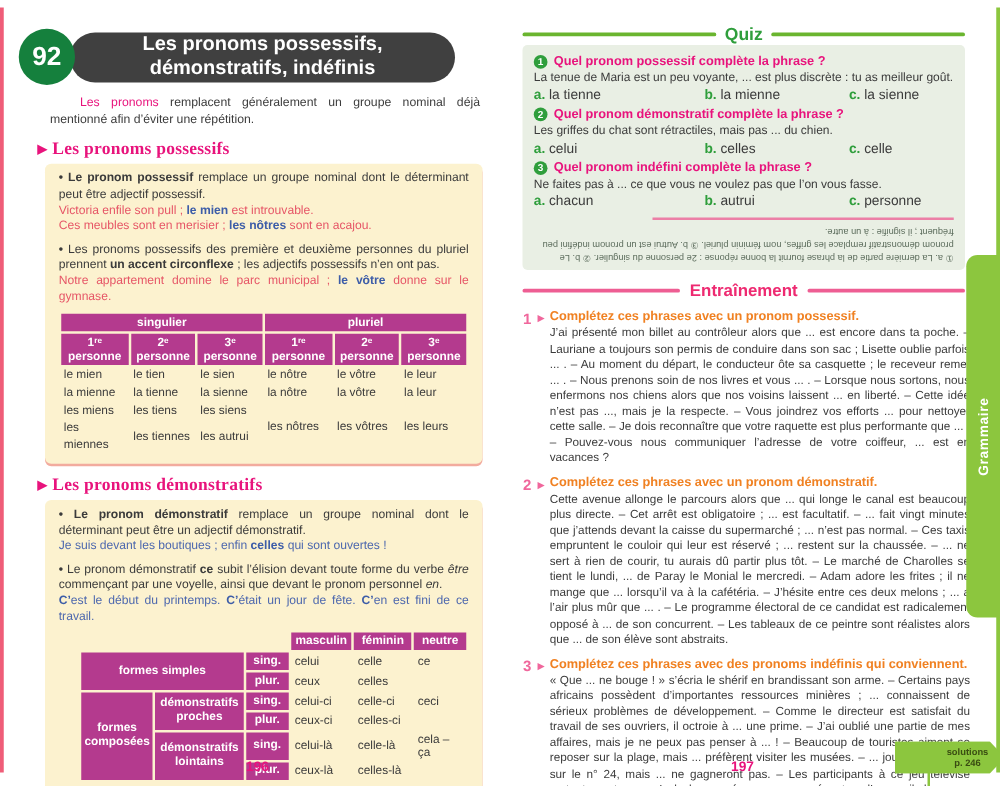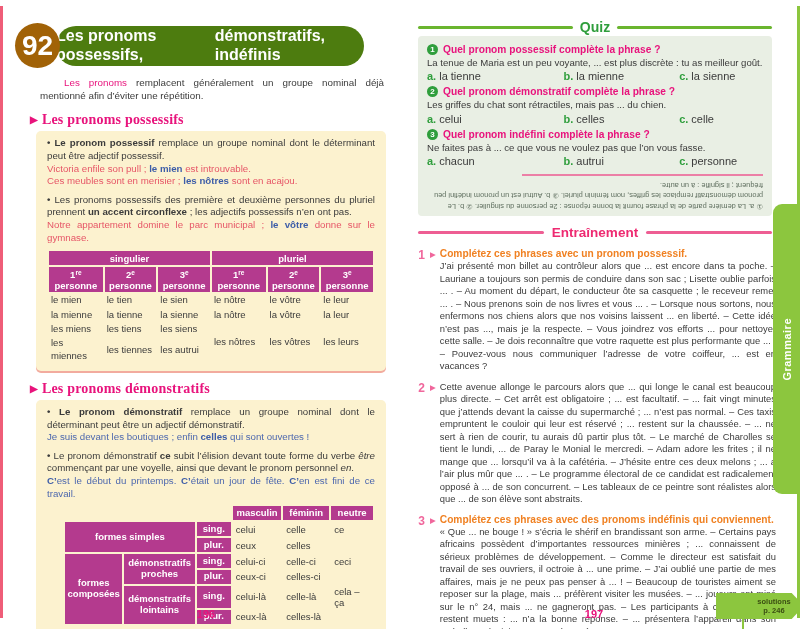--- a/index.html
+++ b/index.html
@@ -8,25 +8,25 @@
 
   
   .edge-left{position:absolute;left:0;top:6px;height:612px;width:3px;background:#ef5d78;}
   .edge-right{position:absolute;right:0;top:6px;height:612px;width:3px;background:#8cc63e;}
 
   .page-left{position:absolute;left:10px;top:0;width:392px;height:629px;}
   .page-right{position:absolute;left:412px;top:0;width:364px;height:629px;}
 
   
   .lesson-header{position:relative;margin-top:25px;height:42px;}
-  .banner{position:absolute;left:46px;top:1px;width:308px;height:40px;background:#4d7c0f;
+  .banner{position:absolute;left:46px;top:1px;width:308px;height:40px;background:#404040;
     border-radius:20px;color:#fff;font-weight:bold;font-size:16px;line-height:1.17;
-    display:flex;align-items:center;justify-content:center;}
+    display:flex;flex-direction:column;align-items:center;justify-content:center;}
   .lesson-circle{position:absolute;left:5px;top:-2px;width:45px;height:45px;border-radius:50%;
-    background:#a16207;color:#fff;font-weight:bold;font-size:28px;display:flex;
+    background:#15803d;color:#fff;font-weight:bold;font-size:21px;display:flex;
     align-items:center;justify-content:center;z-index:2;}
 
   .intro{margin:9px 18px 0 30px;font-size:9.8px;color:#3b3b3b;text-align:justify;line-height:1.35;}
   .intro .hl-pink{color:#e8137c;padding-left:24px;}
 
   .section-h{margin:10px 0 3px 20px;color:#e8137c;font-weight:bold;font-size:14px;letter-spacing:.2px;font-family:Liberation Serif, serif;}
   .section-h .tri{font-size:10px;margin-right:4px;position:relative;top:-1px;}
 
   .box{margin:2px 16px 0 26px;background:#fcf2cf;border-radius:5px;padding:6px 11px 7px;
     box-shadow:0 2px 0 #f2ab9e;font-size:9.7px;color:#3b3b3b;}
@@ -303,20 +303,21 @@
       <div class="ex-body">
         <div class="ex-title">Complétez ces phrases avec un pronom possessif.</div>
         <div class="ex-text">J’ai présenté mon billet au contrôleur alors que ... est encore dans ta poche. – Lauriane a toujours son permis de conduire dans son sac ; Lisette oublie parfois ... . – Au moment du départ, le conducteur ôte sa casquette ; le receveur remet ... . – Nous prenons soin de nos livres et vous ... . – Lorsque nous sortons, nous enfermons nos chiens alors que nos voisins laissent ... en liberté. – Cette idée n’est pas ..., mais je la respecte. – Vous joindrez vos efforts ... pour nettoyer cette salle. – Je dois reconnaître que votre raquette est plus performante que ... . – Pouvez-vous nous communiquer l’adresse de votre coiffeur, ... est en vacances ?</div>
       </div>
     </div>
 
     <div class="exercise">
       <span class="ex-num">2</span>
       <span class="ex-flag">▶</span>
       <div class="ex-body">
+        <div class="ex-title">Complétez ces phrases avec un pronom démonstratif.</div>
         <div class="ex-text">Cette avenue allonge le parcours alors que ... qui longe le canal est beaucoup plus directe. – Cet arrêt est obligatoire ; ... est facultatif. – ... fait vingt minutes que j’attends devant la caisse du supermarché ; ... n’est pas normal. – Ces taxis empruntent le couloir qui leur est réservé ; ... restent sur la chaussée. – ... ne sert à rien de courir, tu aurais dû partir plus tôt. – Le marché de Charolles se tient le lundi, ... de Paray le Monial le mercredi. – Adam adore les frites ; il ne mange que ... lorsqu’il va à la cafétéria. – J’hésite entre ces deux melons ; ... a l’air plus mûr que ... . – Le programme électoral de ce candidat est radicalement opposé à ... de son concurrent. – Les tableaux de ce peintre sont réalistes alors que ... de son élève sont abstraits.</div>
       </div>
     </div>
 
     <div class="exercise">
       <span class="ex-num">3</span>
       <span class="ex-flag">▶</span>
       <div class="ex-body">
         <div class="ex-title">Complétez ces phrases avec des pronoms indéfinis qui conviennent.</div>
         <div class="ex-text">« Que ... ne bouge ! » s’écria le shérif en brandissant son arme. – Certains pays africains possèdent d’importantes ressources minières ; ... connaissent de sérieux problèmes de développement. – Comme le directeur est satisfait du travail de ses ouvriers, il octroie à ... une prime. – J’ai oublié une partie de mes affaires, mais je ne peux pas penser à ... ! – Beaucoup de touristes aiment se reposer sur la plage, mais ... préfèrent visiter les musées. – ... joueurs ont misé sur le n° 24, mais ... ne gagneront pas. – Les participants à ce jeu télévisé restent muets : ... n’a la bonne réponse. – ... présentera l’appareil dans son emballage d’origine sera remboursé.</div>

